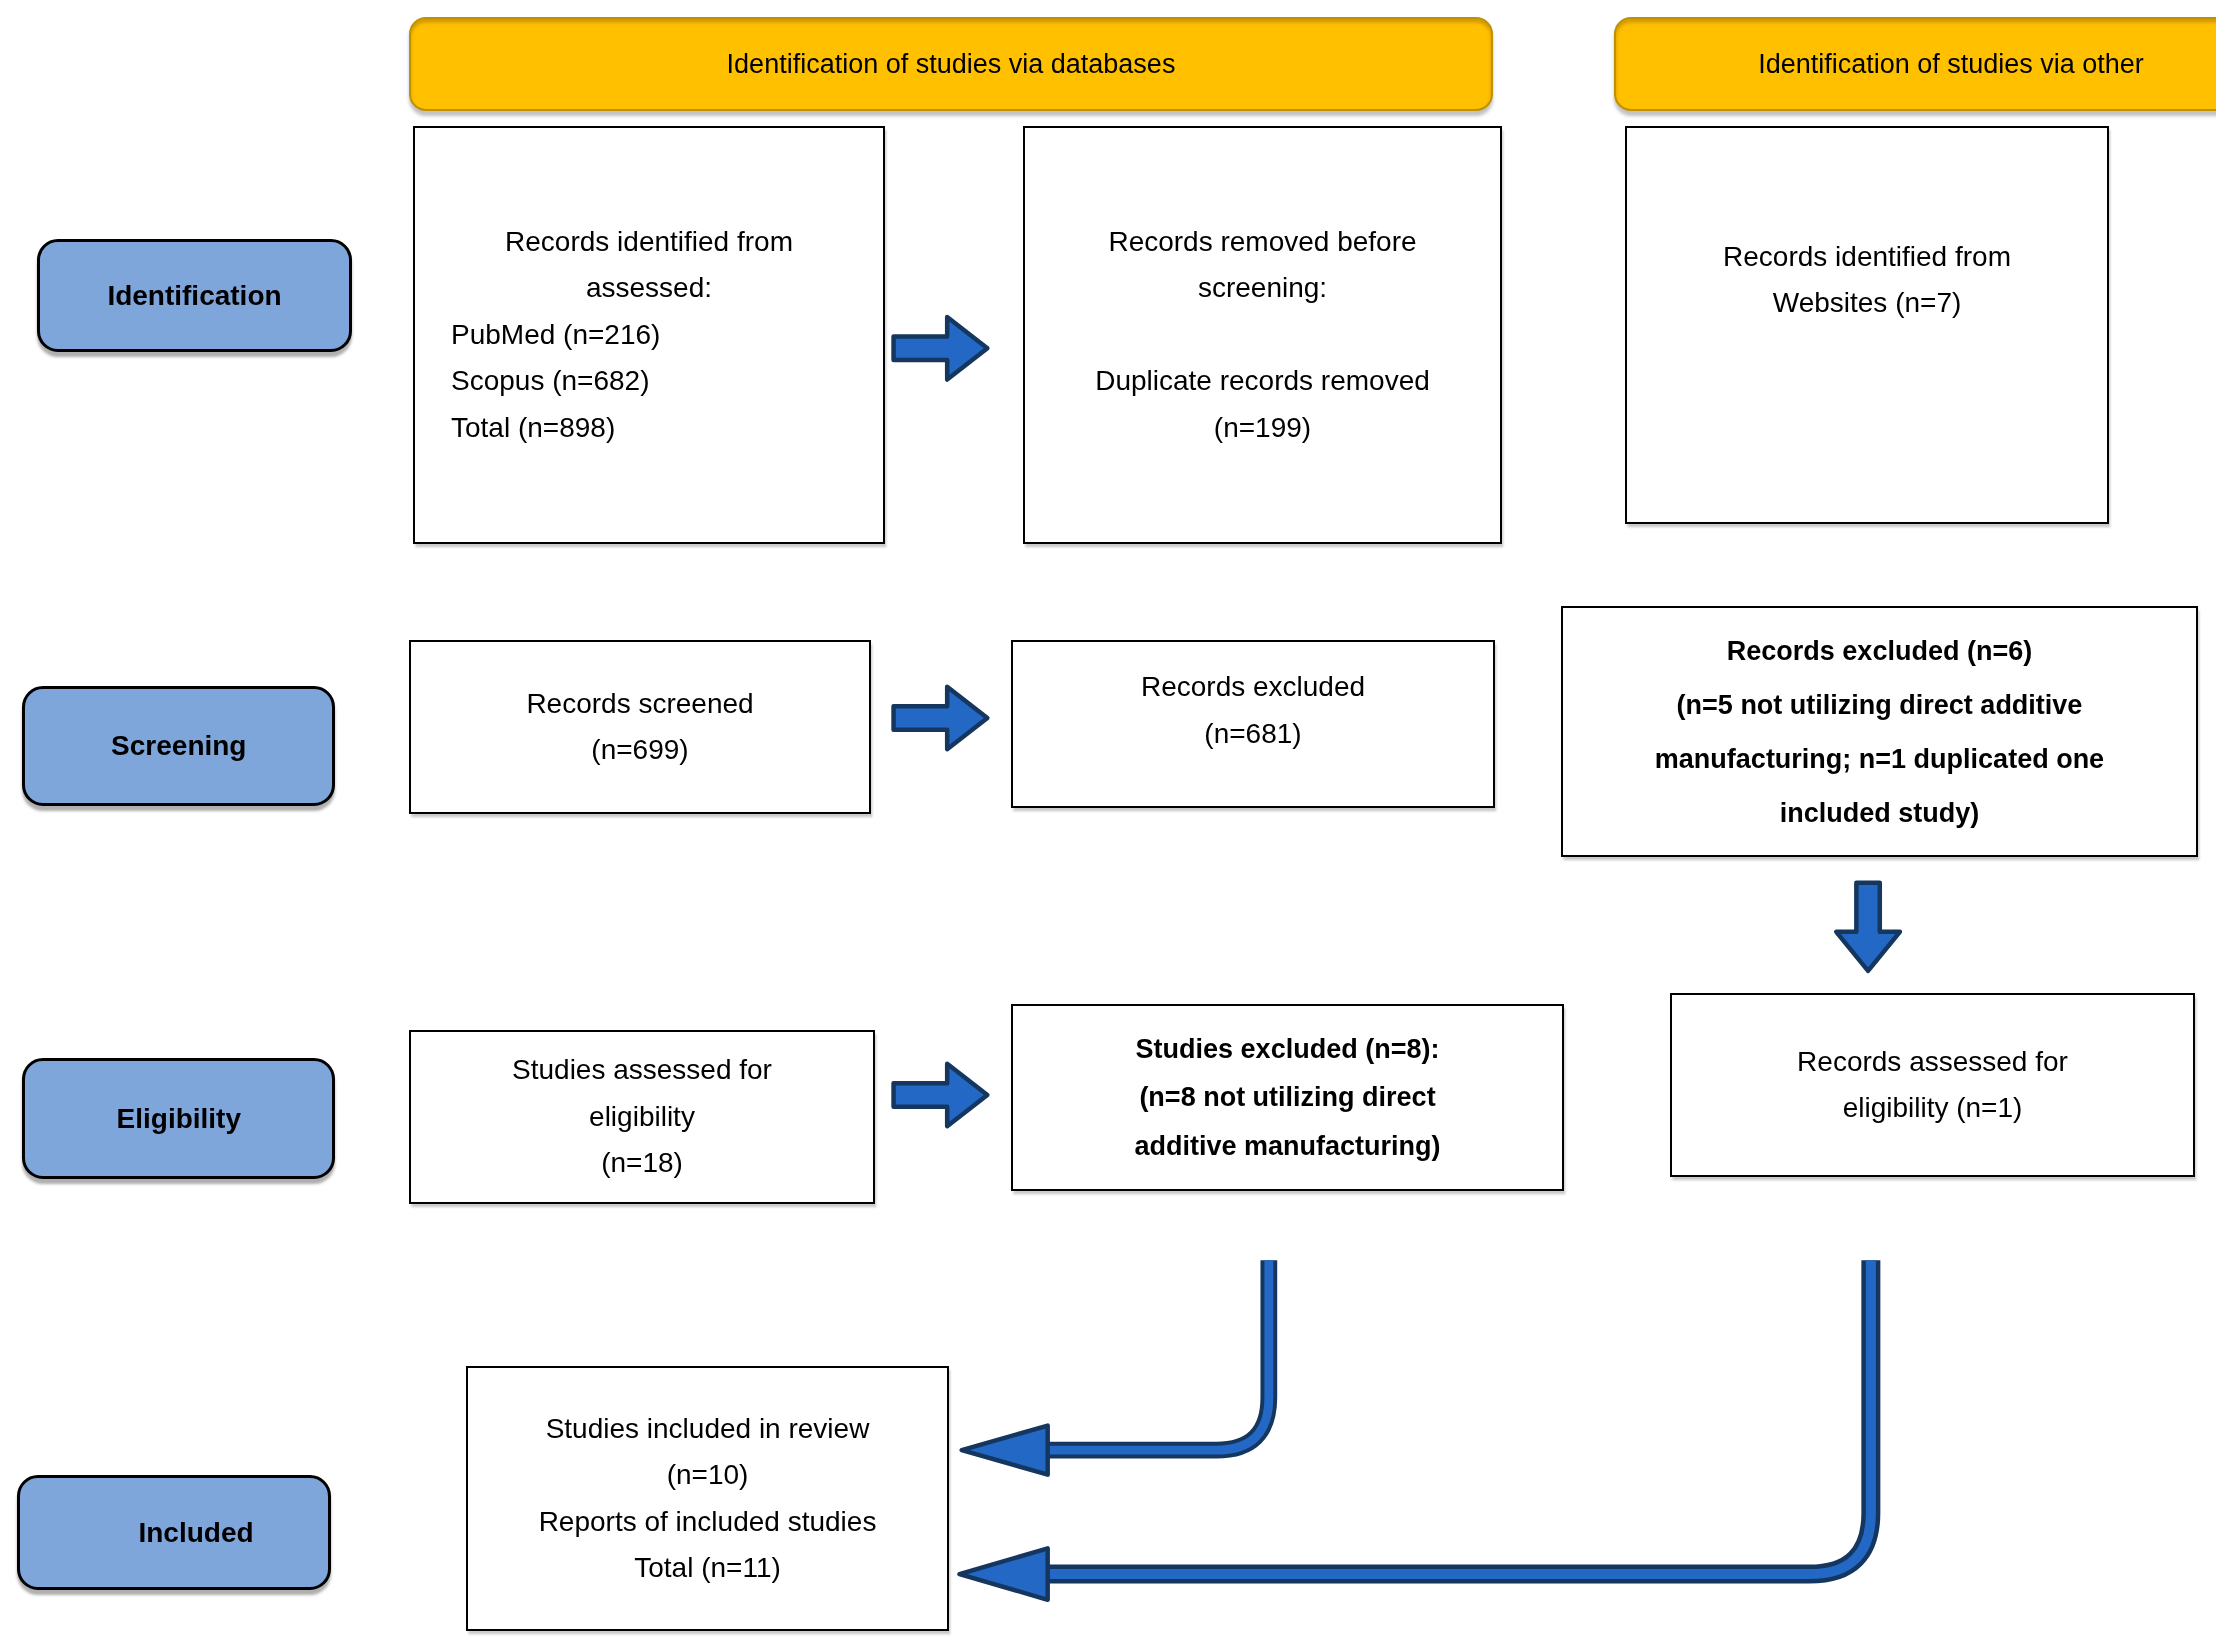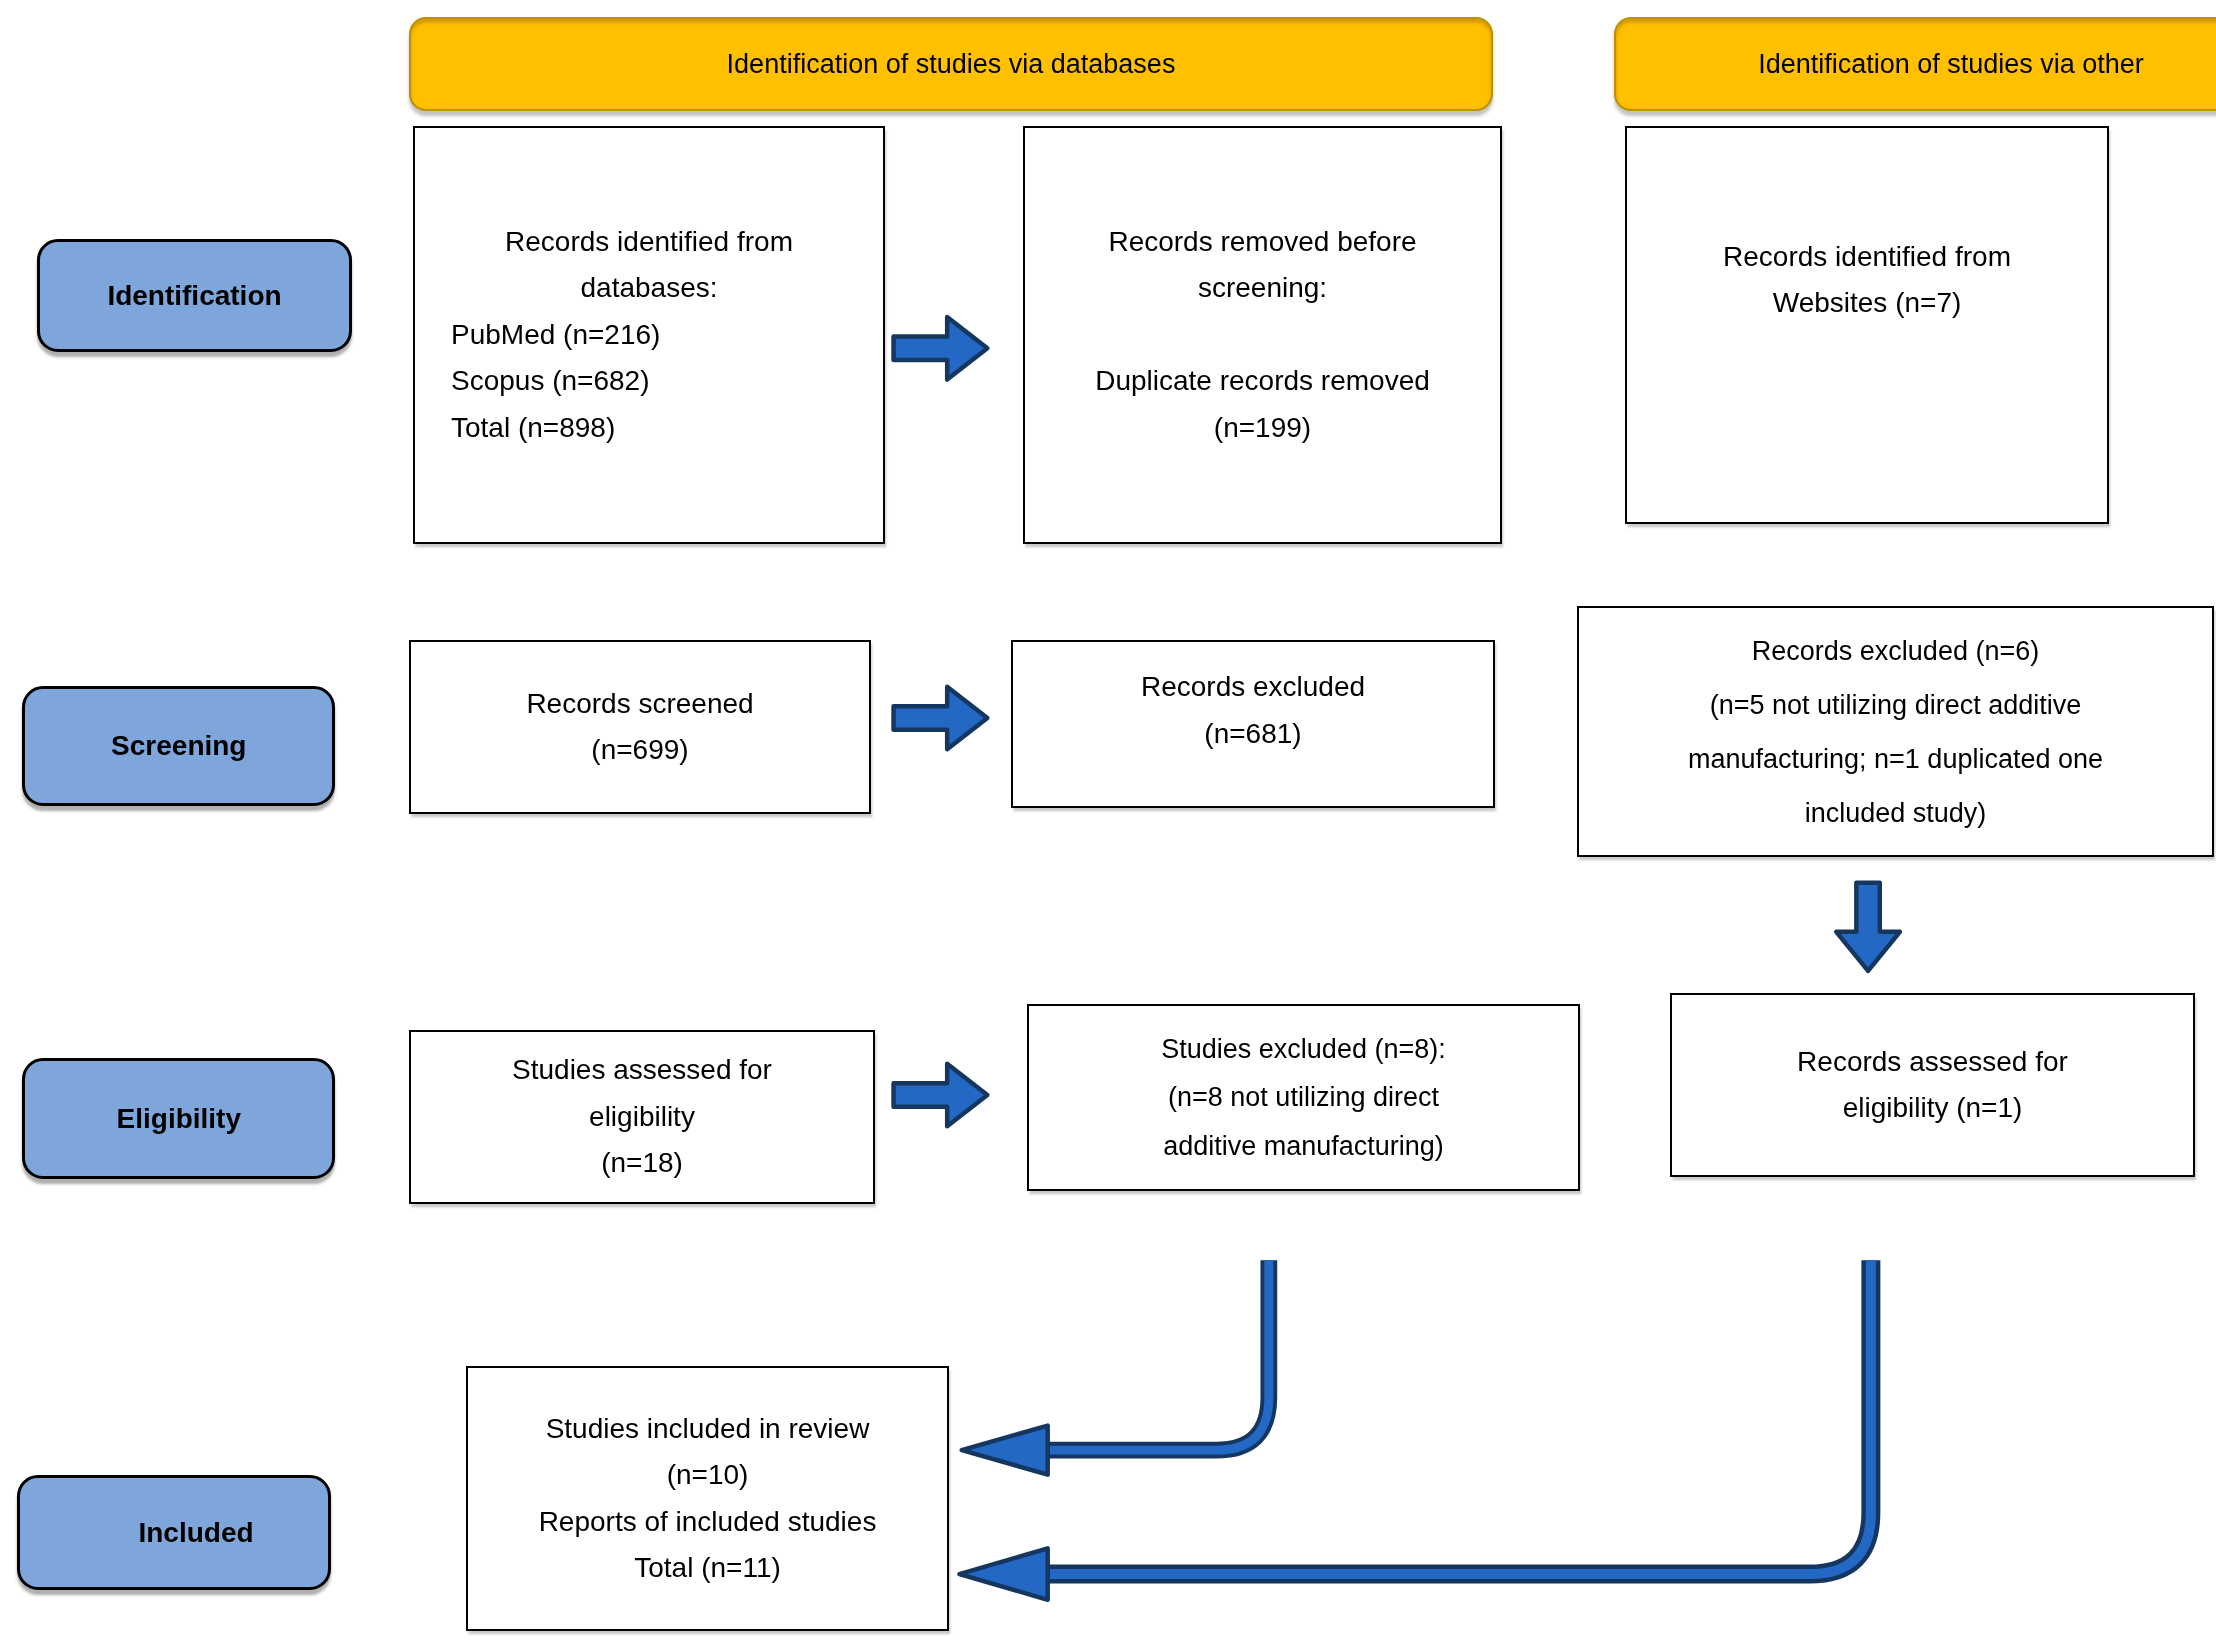--- a/index.html
+++ b/index.html
@@ -42,21 +42,21 @@
     box-sizing: border-box;
     display: flex; flex-direction: column; justify-content: center; align-items: center;
     text-align: center;
     font-size: 28px;
     line-height: 1.66;
     box-shadow: 2.2px 3.9px 2.2px rgba(140,140,140,0.45);
     padding: 5.6px 9px;
   }
   .box .ln { width: 100%; min-height: 1.66em; white-space: nowrap; }
   .box .left-block { width: 100%; text-align: left; padding-left: 27px; box-sizing: border-box; }
-  .box.bold-text { font-weight: 400; margin-left: 16px; }
+  .box.bold-text { font-weight: 700; }
   .box.lh-wide { line-height: 2.0; }
   .box.lh-mid  { line-height: 1.8; }
   .box.lh-mid .ln { min-height: 1.8em; }
   .box.lh-wide .ln { min-height: 2.0em; }
   svg.arrows {
     position: absolute; left: 0; top: 0;
     width: 2216px; height: 1647px;
     pointer-events: none;
   }
   .arrow-shape { fill: var(--arrow-fill, #2268C4); stroke: var(--arrow-outline, #14365F); stroke-width: 8; stroke-linejoin: round; }
@@ -71,21 +71,21 @@
   <div class="header" style="left:409px; top:17px; width:1080px; height:90px;">Identification of studies via databases</div>
   <div class="header" style="left:1614px; top:17px; width:670px; height:90px;">Identification of studies via other</div>
 
   <div class="stage" style="left:37px; top:239px; width:315px; height:113px;">Identification</div>
   <div class="stage" style="left:22.3px; top:686px; width:313px; height:120px;">Screening</div>
   <div class="stage" style="left:22.3px; top:1058px; width:313px; height:121px;">Eligibility</div>
   <div class="stage" style="left:17px; top:1475px; width:314px; height:115px;padding-left:44px;">Included</div>
 
   <div class="box" style="left:413px; top:126px; width:472px; height:418px;">
     <div class="ln">Records identified from</div>
-    <div class="ln">databases:</div>
+    <div class="ln">assessed:</div>
     <div class="left-block">
       <div class="ln">PubMed (n=216)</div>
       <div class="ln">Scopus (n=682)</div>
       <div class="ln">Total (n=898)</div>
     </div>
   </div>
 
   <div class="box" style="left:1023px; top:126px; width:479px; height:418px;">
     <div class="ln">Records removed before</div>
     <div class="ln">screening:</div>

